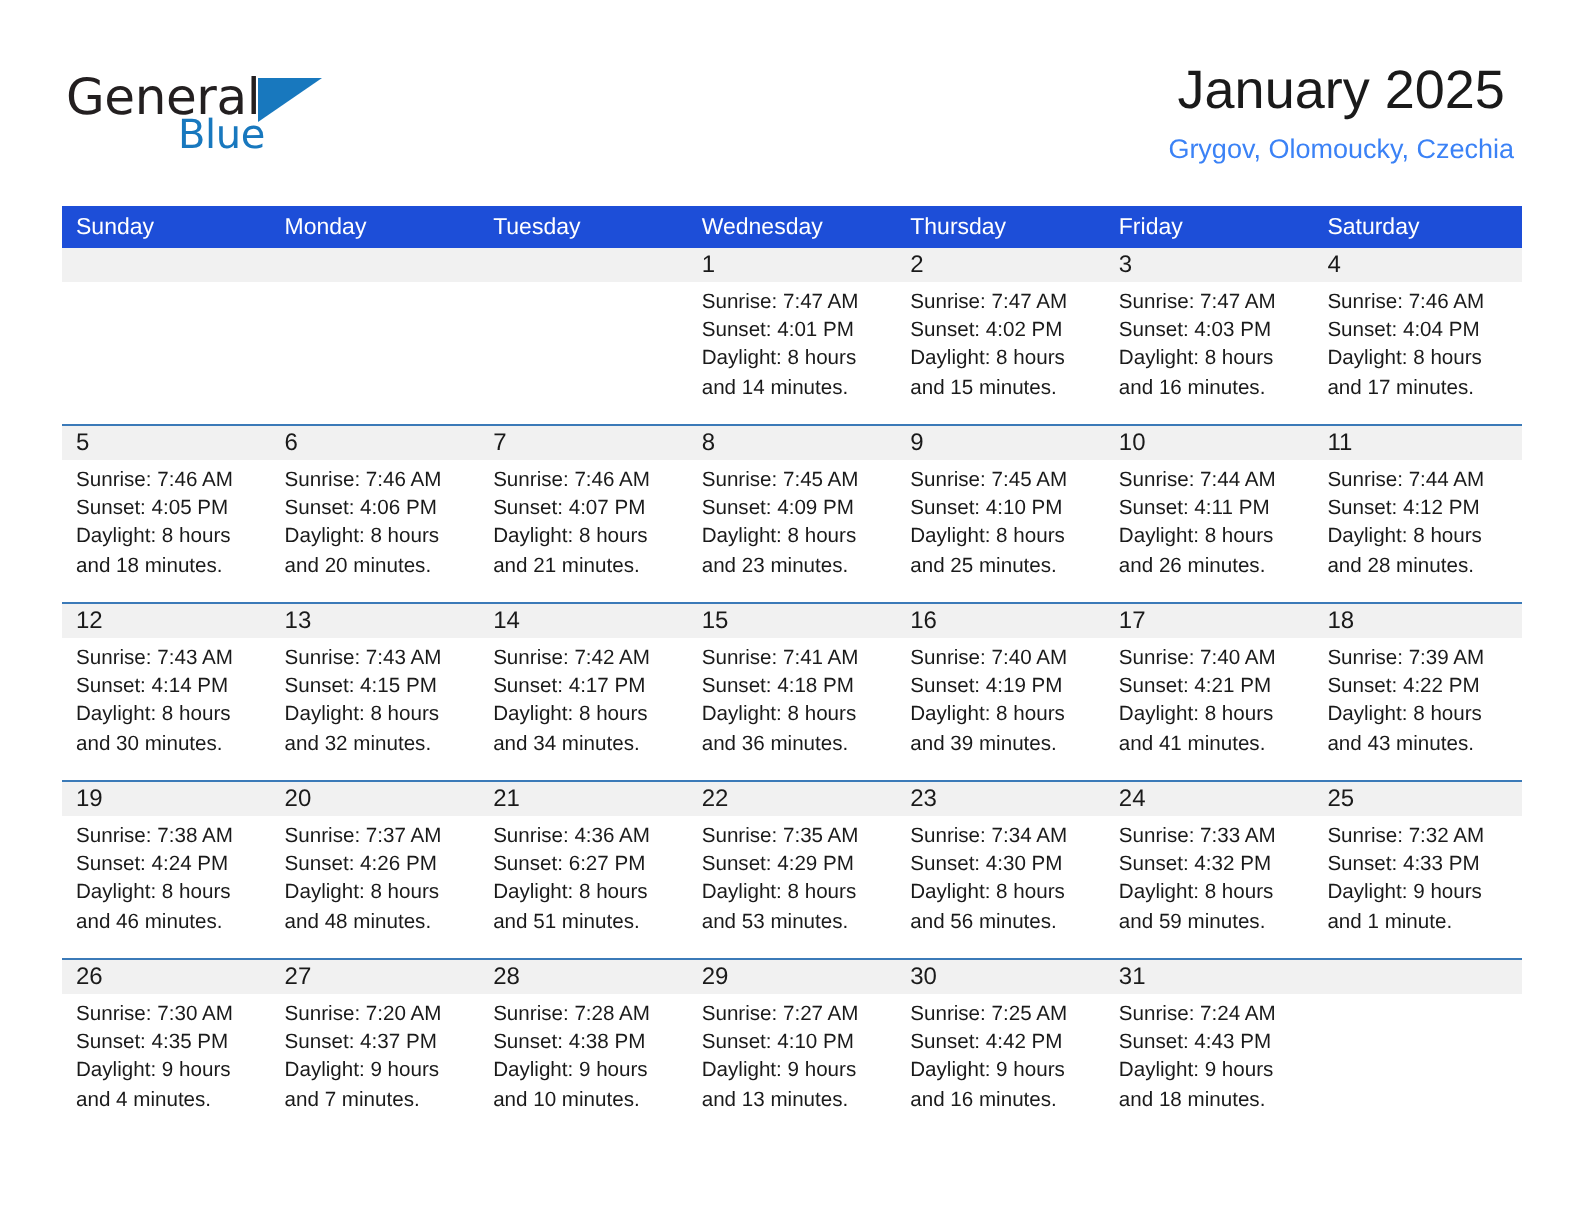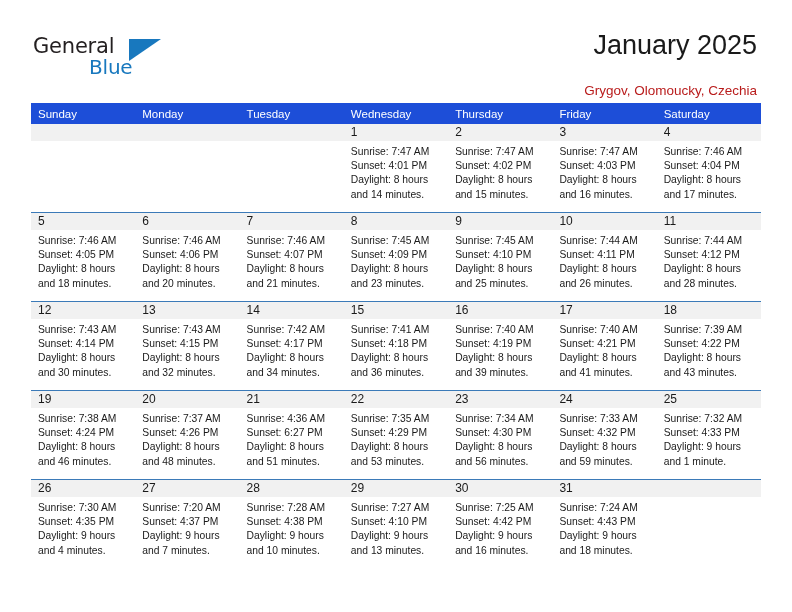--- a/index.html
+++ b/index.html
@@ -33,21 +33,21 @@
     position: absolute;
     left: 33px;
     top: 34px;
     width: 180px;
     height: 52px;
   }
   .logo-general {
     position: absolute;
     left: 0;
     top: 0;
-    font-size: 21px;
+    font-size: 25px;
     letter-spacing: -0.2px;
     color: #231f20;
     font-family: "DejaVu Sans", sans-serif;
     font-weight: 400;
   }
   .logo-blue {
     position: absolute;
     left: 56px;
     top: 21px;
     font-size: 20px;
@@ -72,26 +72,27 @@
     top: 28px;
     text-align: right;
   }
   .cal-title {
     font-size: 27px;
     font-weight: 400;
     color: #1a1a1a;
     letter-spacing: 0px;
     line-height: 34px;
     font-family: "Liberation Sans", sans-serif;
+    text-align: center;
   }
   .cal-subtitle {
-    margin-top: 20px;
+    margin-top: 4px;
     font-size: 13.5px;
     font-weight: 400;
-    color: #b91c1c;
+    color: #3b82f6;
     line-height: 17px;
     font-family: "Liberation Sans", sans-serif;
   }
 
   
   .calendar {
     position: absolute;
     left: 31px;
     top: 103px;
     width: 730px;

